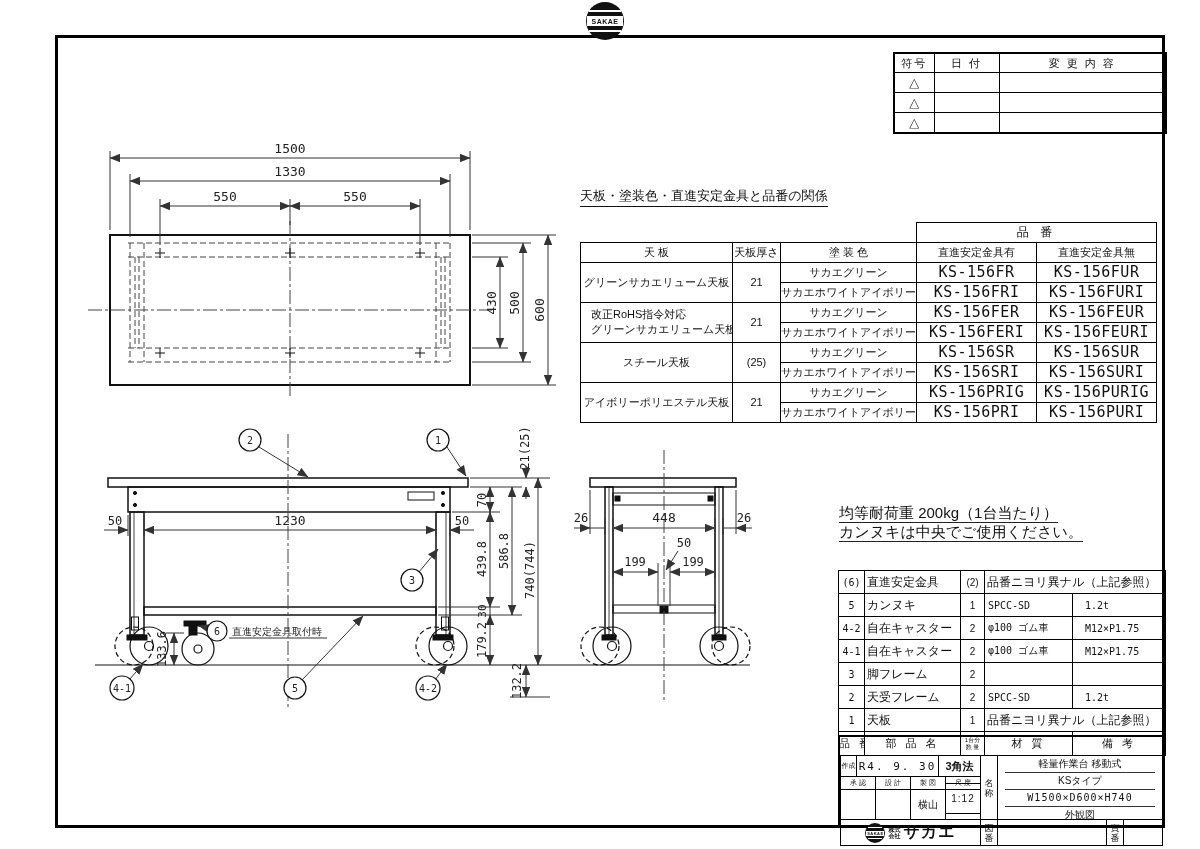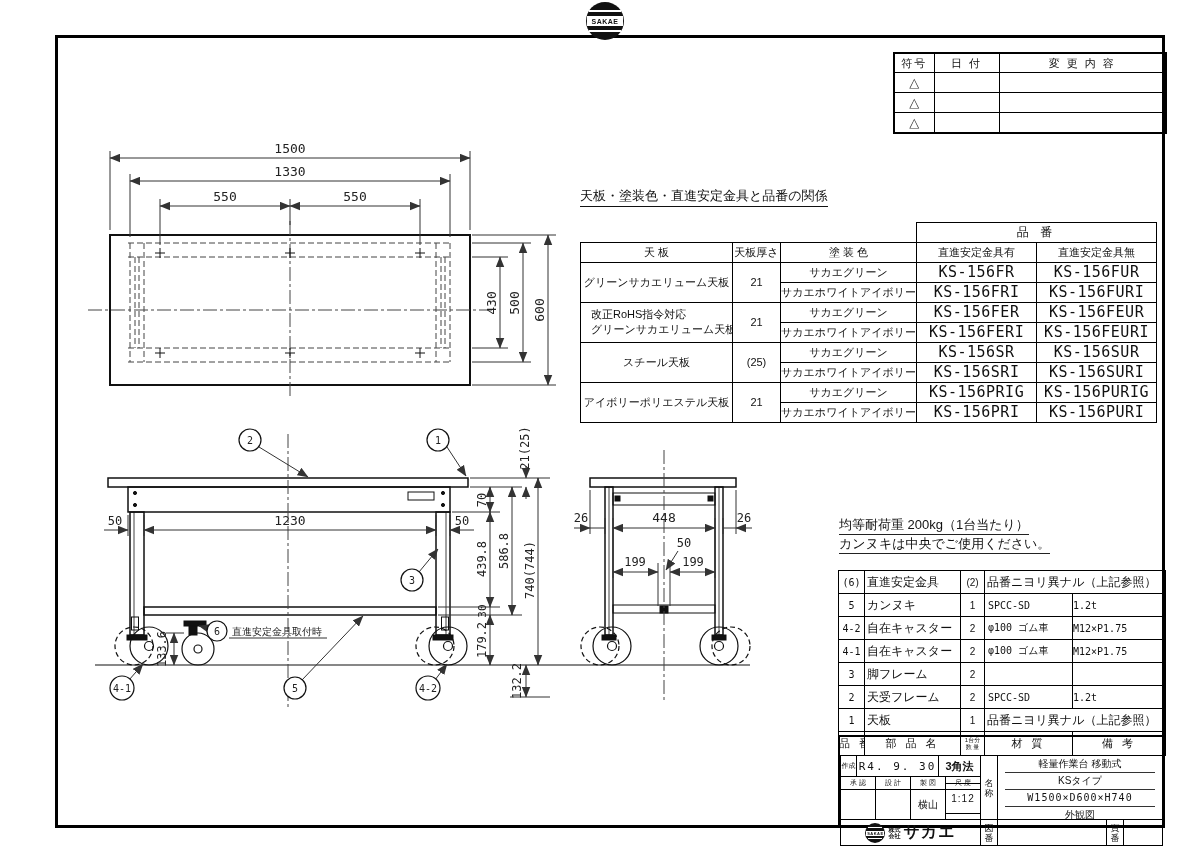--- a/index.html
+++ b/index.html
@@ -21,30 +21,30 @@
   
   .spec-wrap{position:absolute;left:580px;top:186px;width:578px;}
   .spec-title{font-size:13px;border-bottom:1px solid #111;display:inline-block;padding-bottom:1px;margin-bottom:3px;}
   .spec{width:576px;}
   .spec td{text-align:center;font-size:11px;height:19px;}
   .spec .inv{border-top:none;border-left:none;background:transparent;}
   .spec .hin{font-size:12px;letter-spacing:4px;height:16px;}
   .spec .ks{font-family:"DejaVu Sans Mono",monospace;font-size:15px;letter-spacing:.5px;}
   .spec .lft{text-align:left;padding-left:10px;}
   
-  .notes{position:absolute;left:839px;top:516px;font-size:13px;line-height:18px;}
+  .notes{position:absolute;left:839px;top:504px;font-size:15px;line-height:18px;}
   .notes div{border-bottom:1px solid #222;display:inline-block;padding-bottom:0px;}
   
   .parts{position:absolute;left:838px;top:558px;width:327px;}
   .parts td{font-size:10px;height:22px;}
   .parts .no{text-align:center;font-family:"DejaVu Sans Mono",monospace;}
   .parts .nm{padding-left:2px;font-size:12px;}
   .parts .qt{text-align:center;}
   .parts .mt{padding-left:3px;font-family:"DejaVu Sans Mono",monospace;font-size:10px;}
-  .parts .rk{padding-left:0;font-family:"DejaVu Sans Mono",monospace;font-size:10px;}
+  .parts .rk{padding-left:12px;font-family:"DejaVu Sans Mono",monospace;font-size:10px;}
   .parts .hd{text-align:center;font-size:11px;letter-spacing:3px;height:23px;}
   .parts .hq{font-size:6px;letter-spacing:0;line-height:7px;text-align:center;}
   
   .tb{position:absolute;left:838px;top:735px;width:327px;height:93px;border:2px solid #000;box-sizing:border-box;}
   .tb .c{position:absolute;border:1px solid #000;box-sizing:border-box;display:flex;align-items:center;justify-content:center;overflow:hidden;margin-top:18px;}
   .tb .vert{flex-direction:column;font-size:9px;line-height:10px;}
   .nameline{height:16px;line-height:16px;text-align:center;margin:0 7px;font-size:10px;border-bottom:1px solid #333;}
   .nameline.last{border-bottom:none;}
   .logo-cell{display:flex;align-items:center;justify-content:center;gap:3px;}
   .cstack{font-size:6px;line-height:6px;font-weight:bold;}

